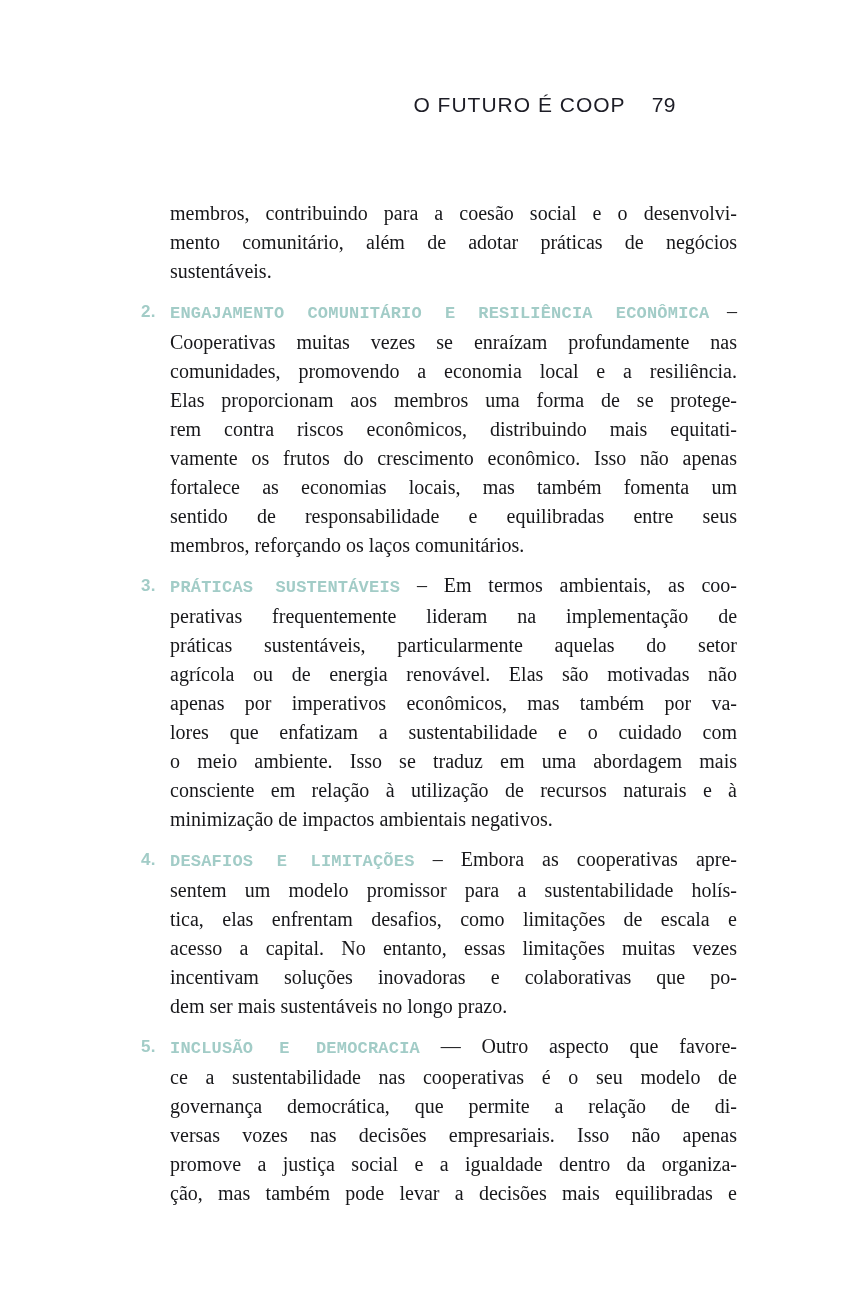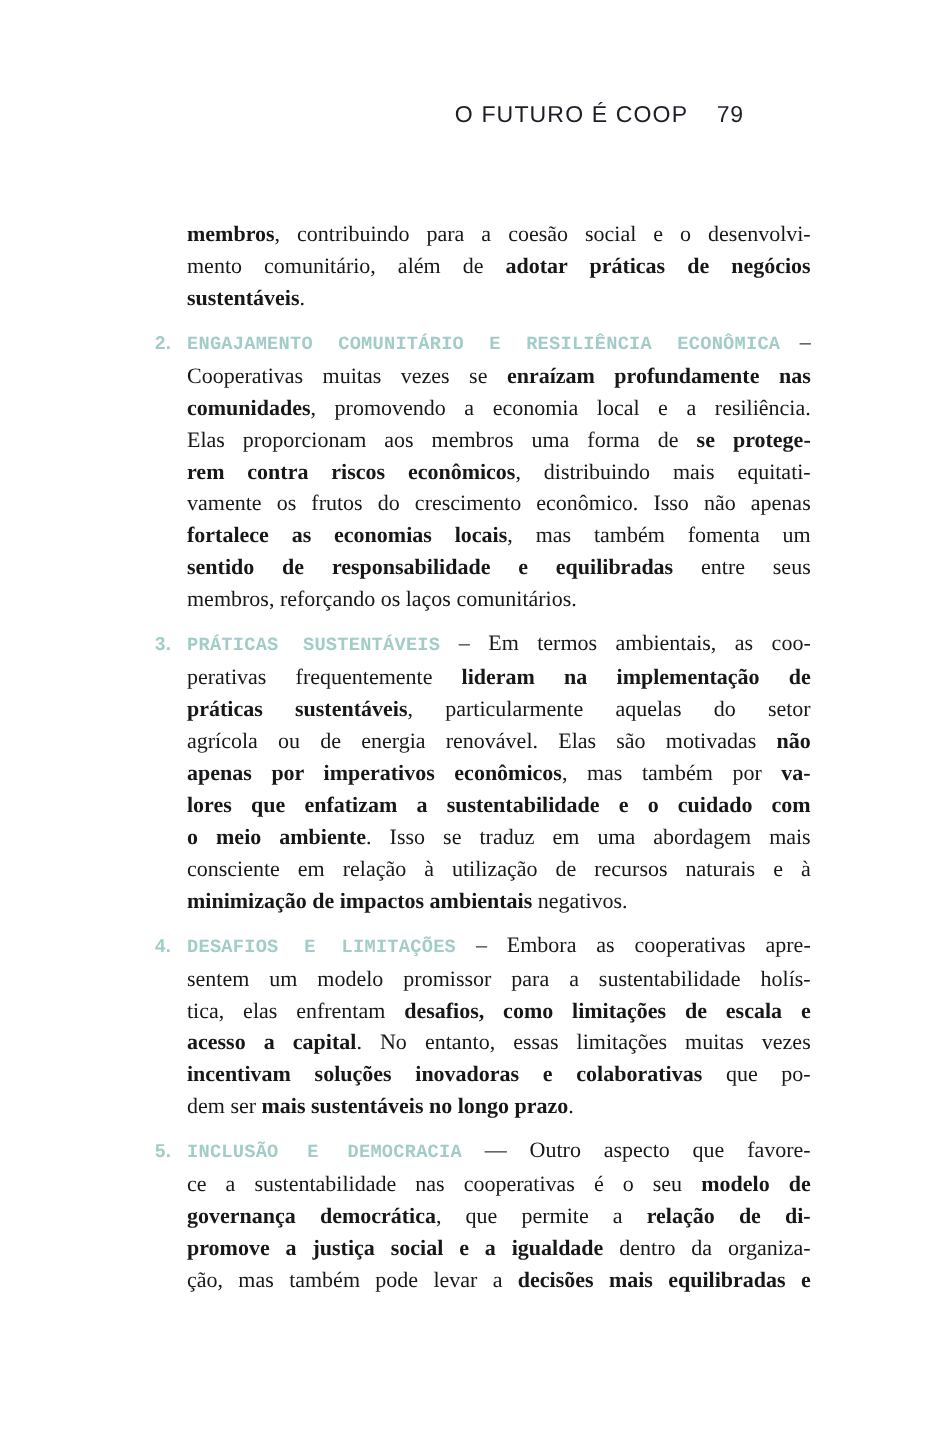--- a/index.html
+++ b/index.html
@@ -32,21 +32,21 @@
     position:absolute;left:-29px;top:0;
     font-family:"Liberation Sans", sans-serif;
     font-weight:700;font-size:17px;line-height:29px;
     color:var(--accent-color,#a2ccc7);
     letter-spacing:0.3px;
   }
   .line{text-align:justify;}
   .line.j{text-align-last:justify;}
   .line.last{text-align-last:left;}
   .seg-r{font-weight:400;}
-  .seg-b{font-weight:700;}
+  .seg-b{font-weight:400;}
   .seg-h{
     font-family:Liberation Mono, monospace;
     font-weight:700;font-size:17px;
     color:var(--accent-color,#a2ccc7);
     letter-spacing:0.2px;
   }
 </style>
 </head>
 <body>
 
@@ -95,19 +95,20 @@
           <div class="line j"><span class="seg-r">tica, elas enfrentam </span><span class="seg-b">desafios, como limitações de escala e</span></div>
           <div class="line j"><span class="seg-b">acesso a capital</span><span class="seg-r">. No entanto, essas limitações muitas vezes</span></div>
           <div class="line j"><span class="seg-b">incentivam soluções inovadoras e colaborativas</span><span class="seg-r"> que po-</span></div>
           <div class="line last"><span class="seg-r">dem ser </span><span class="seg-b">mais sustentáveis no longo prazo</span><span class="seg-r">.</span></div>
         </div>
         <div class="para">
           <span class="num">5.</span>
           <div class="line j"><span class="seg-h">INCLUSÃO E DEMOCRACIA</span><span class="seg-r"> — Outro aspecto que favore-</span></div>
           <div class="line j"><span class="seg-r">ce a sustentabilidade nas cooperativas é o seu </span><span class="seg-b">modelo de</span></div>
           <div class="line j"><span class="seg-b">governança democrática</span><span class="seg-r">, que permite a </span><span class="seg-b">relação de di-</span></div>
+          <div class="line j"><span class="seg-b">versas vozes nas decisões empresariais</span><span class="seg-r">. Isso não apenas</span></div>
           <div class="line j"><span class="seg-b">promove a justiça social e a igualdade</span><span class="seg-r"> dentro da organiza-</span></div>
           <div class="line j"><span class="seg-r">ção, mas também pode levar a </span><span class="seg-b">decisões mais equilibradas e</span></div>
         </div>
       </div>
   </div>
 
 </div>
 
 </body></html>

